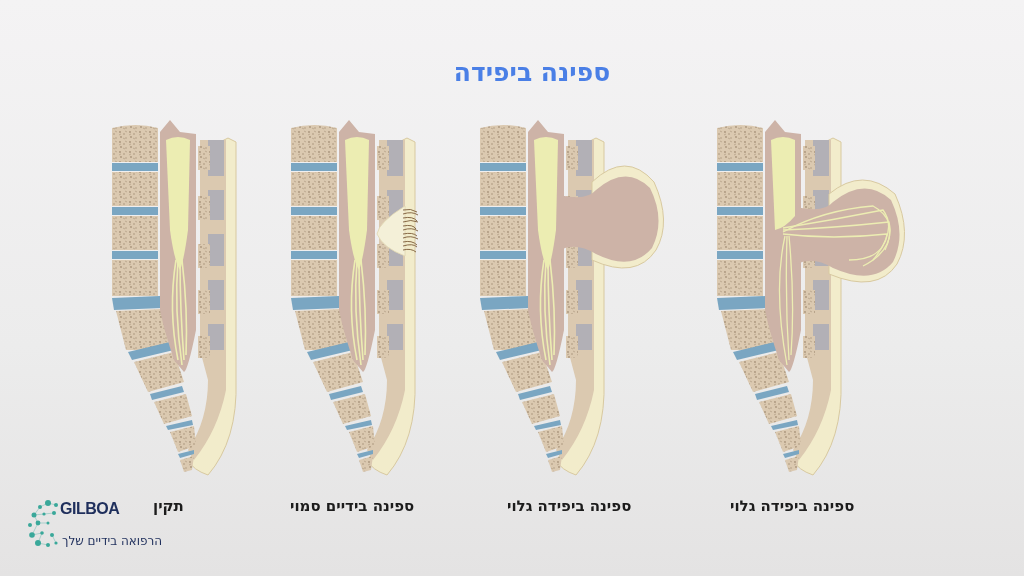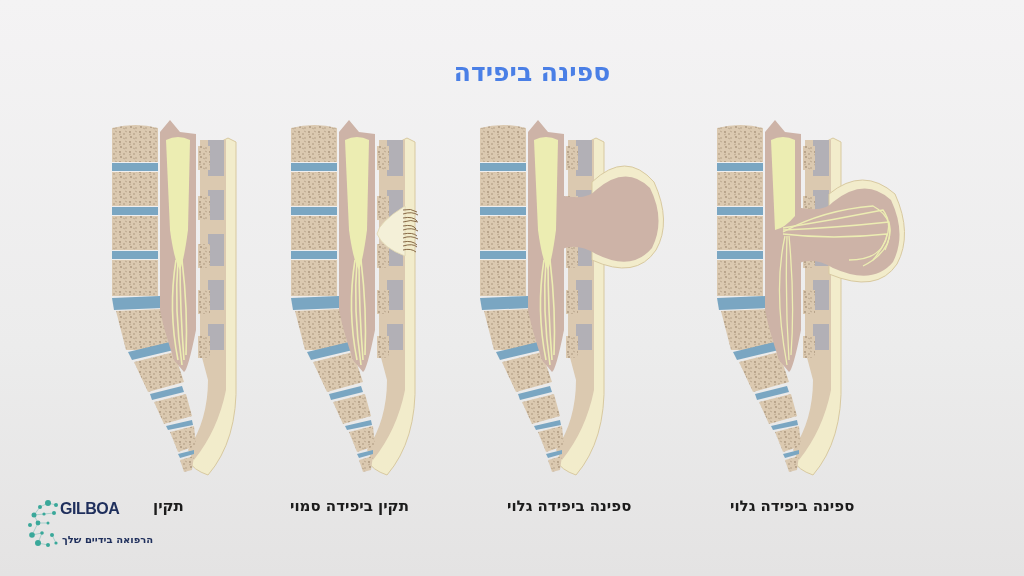--- a/index.html
+++ b/index.html
@@ -16,21 +16,21 @@
   .label{
     position:absolute;top:497px;font-size:15px;font-weight:bold;color:#1c1c1c;
     direction:rtl;white-space:nowrap;
   }
   .logo{position:absolute;left:26px;top:497px;width:110px;height:60px;}
   .logo-text{
     position:absolute;left:34px;top:3px;font-family:"Liberation Sans",sans-serif;
     font-size:16px;font-weight:bold;color:#1f2f5c;letter-spacing:-0.5px;
   }
   .logo-sub{
-    position:absolute;left:36px;top:37px;font-size:10px;font-weight:bold;color:#1f2f5c;
+    position:absolute;left:36px;top:37px;font-size:12px;font-weight:normal;color:#1f2f5c;
     direction:rtl;white-space:nowrap;
   }
 </style>
 </head>
 <body>
 
 <div class="title" style="color:#4a7fe6">ספינה ביפידה</div>
 
 <svg width="0" height="0" style="position:absolute">
   <defs>
@@ -125,21 +125,21 @@
       <path d="M116 116 q10 -2 13 3"></path>
         <path d="M116 120 q9 -3 15 1"></path>
       <path d="M116 124 q10 -2 14 2"></path>
         <path d="M116 128 q8 -3 15 1"></path>
       <path d="M116 132 q9 -2 14 3"></path>
         <path d="M116 136 q10 -3 14 1"></path>
       <path d="M116 140 q8 -2 13 2"></path>
     </g>
   </svg>
 </div>
-<div class="label" style="left:290px;">תקין ביפידה סמוי</div>
+<div class="label" style="left:290px;">ספינה בידיים סמוי</div>
 
 <div class="diagram" style="left:476px;">
   <svg width="200" height="380" viewBox="0 0 200 380">
     <use href="#spine-base"></use>
     <path d="M52 22 L62 10 L72 22 L88 24 L88 220 Q80 260 76 262 L66 250 Q56 220 52 200 Z" fill="#cdb3a7"></path>
 
     <path d="M116 72 Q150 40 178 72 Q196 112 180 140 Q160 170 116 150 Z" fill="#f2eccb" stroke="#d8c9a0"></path>
 
     <path d="M80 84 Q110 92 120 80 Q150 54 174 78 Q190 110 176 138 Q156 162 120 144 Q100 132 84 140 Z" fill="#cdb3a7"></path>
     <path d="M58 30 Q70 24 82 30 L80 120 Q76 150 72 160 Q66 150 62 120 Z" fill="#ecedb2"></path>

